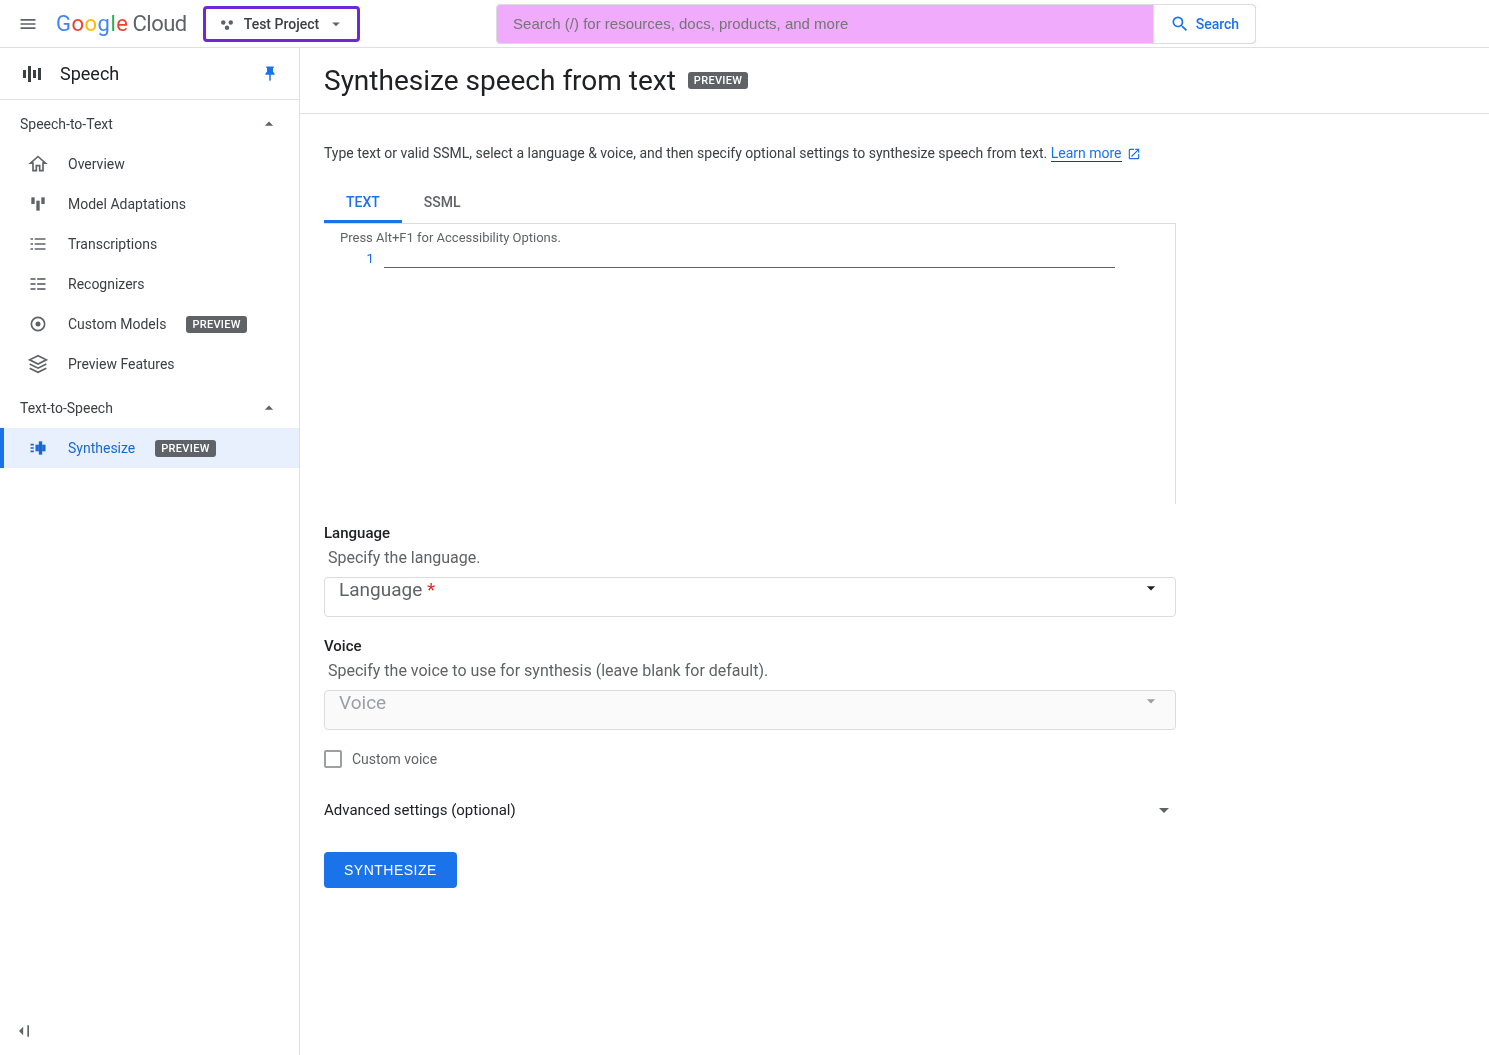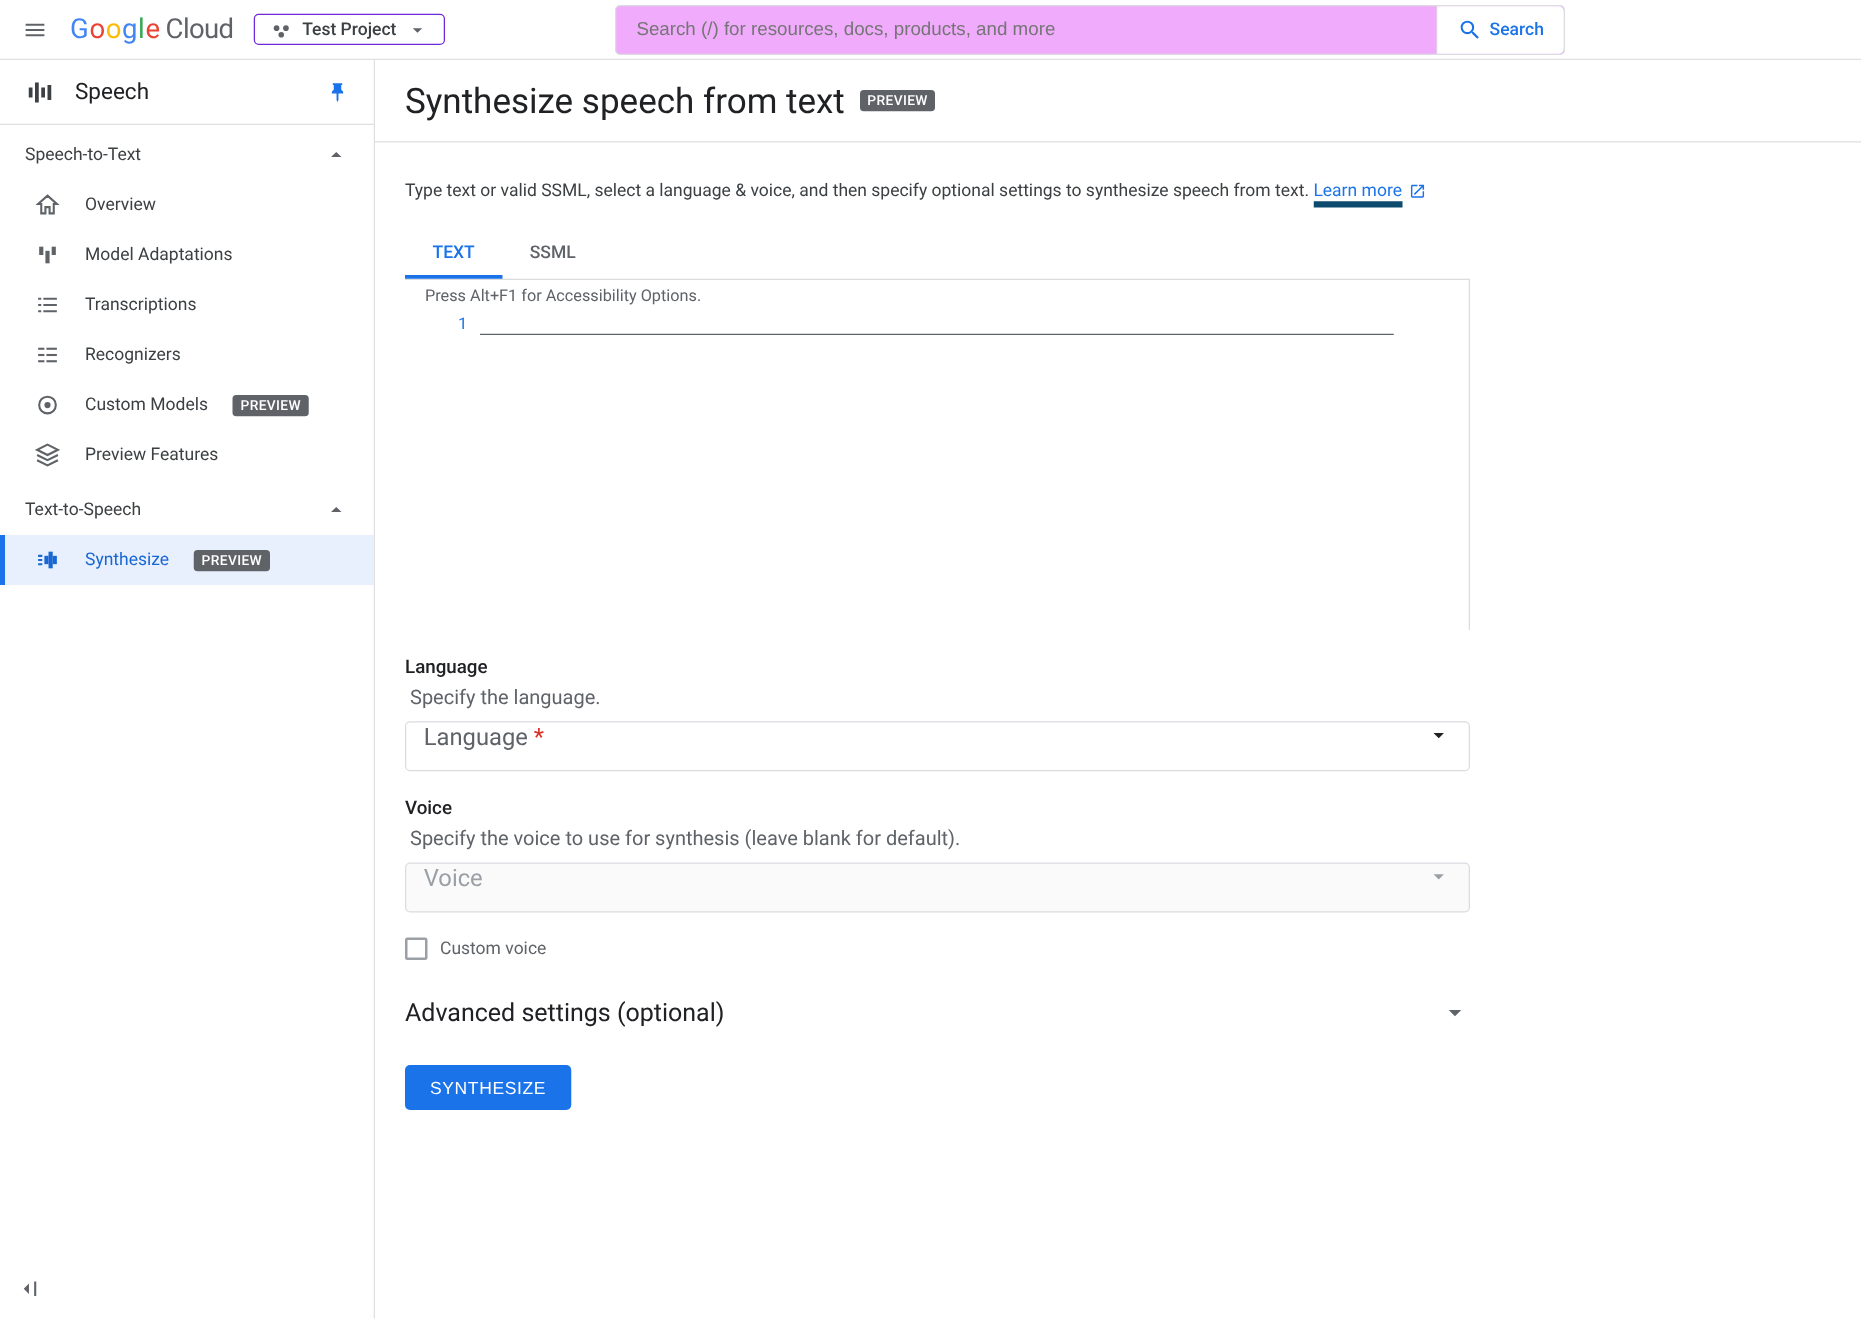--- a/index.html
+++ b/index.html
@@ -19,22 +19,22 @@
       gap: 16px;
       border-bottom: 1px solid #e0e0e0;
     }
     .hamburger { width: 24px; height: 24px; cursor: pointer; display:flex; align-items:center; justify-content:center; }
     .logo-text { font-size: 22px; font-weight: 400; letter-spacing: -.5px; display:flex; align-items:center; gap:1px; }
     .g-blue{color:#4285F4}.g-red{color:#EA4335}.g-yellow{color:#FBBC05}.g-green{color:#34A853}
     .cloud-word { color:#5f6368; margin-left:4px; }
 
     .project-picker {
       display:flex; align-items:center; gap:8px;
-      border:1px solid #6d28d9; border-radius:4px;
-      height:25px; padding:0 12px; cursor:pointer;
+      border:3px solid #6d28d9; border-radius:4px;
+      height:36px; padding:0 12px; cursor:pointer;
       font-weight:500; color:#3c4043;
     }
     .project-icon { width:18px; height:18px; }
 
     .searchbar {
       flex:1; display:flex; align-items:stretch;
       border:1px solid #dadce0; border-radius:4px;
       height:40px; max-width: 760px; margin-left: 120px;
       background:#f0abfc;
     }
@@ -94,21 +94,21 @@
     
     .main { flex:1; overflow:auto; }
     .page-header {
       display:flex; align-items:center; gap:12px;
       padding:16px 24px; border-bottom:1px solid #e0e0e0;
     }
     .page-title { font-size:28px; font-weight:400;text-align:right; }
 
     .content { padding:28px 24px; max-width: 900px; }
     .intro { font-size:14px; color:#3c4043; line-height:1.6; }
-    .intro a { color:#1a73e8; text-decoration:none; border-bottom: 5px solid #0c4a6e;}
+    .intro a { color:#1a73e8; text-decoration:none; border-bottom: 1px solid #0c4a6e;}
     .ext-icon { display:inline-block; vertical-align:middle; margin-left:2px; }
 
     .tabs { display:flex; border-bottom:1px solid #dadce0; margin-top:20px; }
     .tab {
       padding:10px 22px; font-size:14px; font-weight:500;
       color:#5f6368; cursor:pointer;
     }
     .tab.active { color:#1a73e8; border-bottom:3px solid #1a73e8; }
 
     .editor {
@@ -145,21 +145,21 @@
 
     .checkbox-row { display:flex; align-items:center; gap:10px; margin-top:20px; }
     .checkbox {
       width:18px; height:18px; border:2px solid #9aa0a6; border-radius:2px;
     }
 
     .adv {
       display:flex; align-items:center; justify-content:space-between;
       margin-top:30px; cursor:pointer;
     }
-    .adv h3 { font-size:20px; font-weight:400; }
+    .adv h3 { font-size:15px; font-weight:400; }
 
     .primary-btn {
       margin-top:30px;
       background:#1a73e8; color:#fff; border:none;
       padding:0 20px; height:36px; border-radius:4px;
       font-size:14px; font-weight:500; letter-spacing:.5px;
       cursor:pointer;
     }
 
     svg { display:block; }

